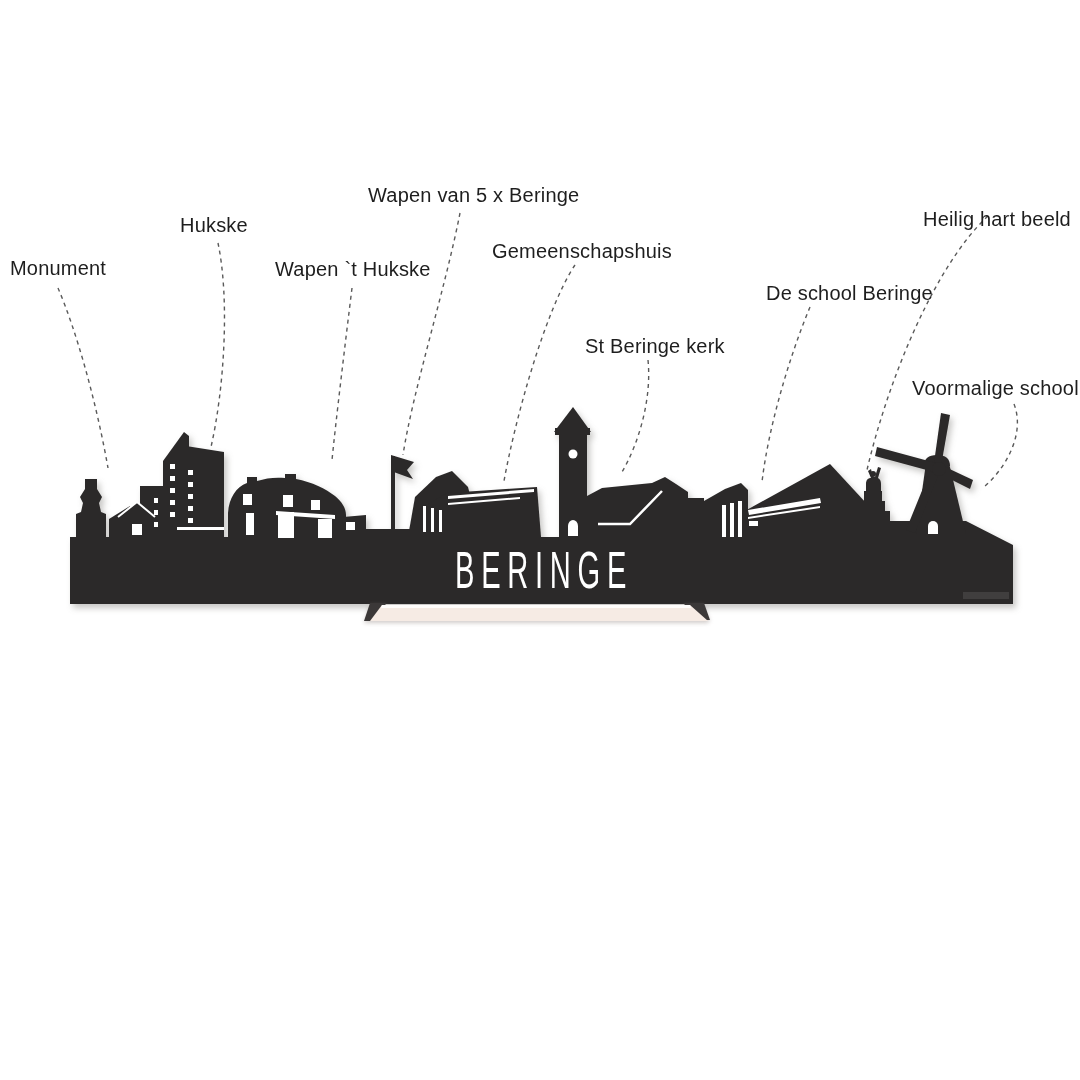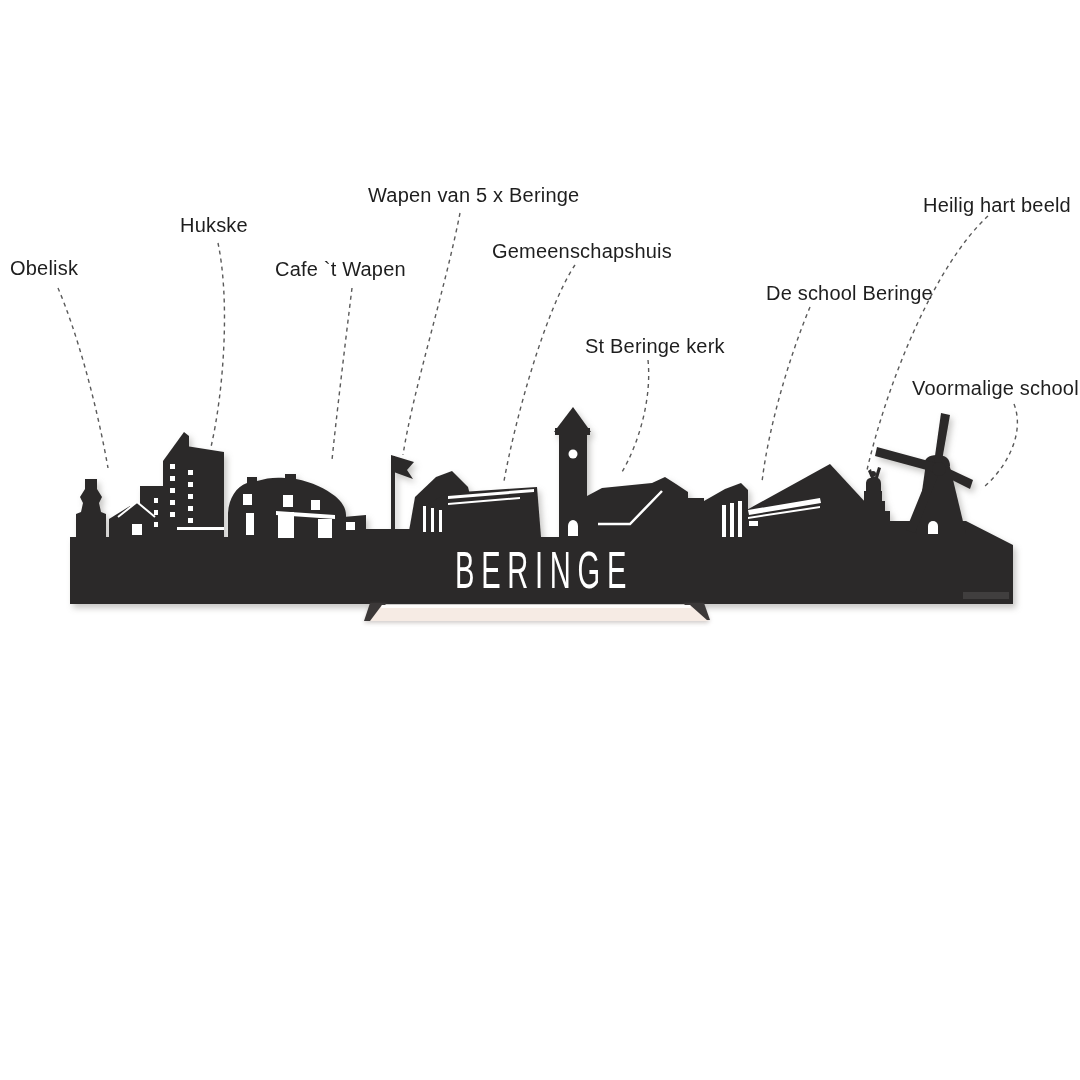--- a/index.html
+++ b/index.html
@@ -161,26 +161,26 @@
     </g>
 
     <g class="stand-shadow">
       <polygon fill="#3b3838" points="370,603 386,603 380,621 364,621"></polygon>
       <polygon fill="#3b3838" points="684,603 704,603 710,620 690,620"></polygon>
       <polygon fill="#f6ebe4" points="382,605 690,605 708,621 370,621"></polygon>
       <polygon fill="#fffdfc" points="382,605 690,605 691,608 381,608"></polygon>
     </g>
   </svg>
 
-  <div class="map-label" style="left:10px;top:257px">Obelisk</div>
+  <div class="map-label" style="left:10px;top:257px">Monument</div>
   <div class="map-label" style="left:180px;top:214px">Hukske</div>
-  <div class="map-label" style="left:275px;top:258px">Cafe `t Wapen</div>
+  <div class="map-label" style="left:275px;top:258px">Wapen `t Hukske</div>
   <div class="map-label" style="left:368px;top:184px">Wapen van 5 x Beringe</div>
   <div class="map-label" style="left:492px;top:240px">Gemeenschapshuis</div>
   <div class="map-label" style="left:585px;top:335px">St Beringe kerk</div>
   <div class="map-label" style="left:766px;top:282px">De school Beringe</div>
-  <div class="map-label" style="left:923px;top:194px">Heilig hart beeld</div>
+  <div class="map-label" style="left:923px;top:208px">Heilig hart beeld</div>
   <div class="map-label" style="left:912px;top:377px">Voormalige school</div>
 
   <div class="beringe-text">BERINGE</div>
 
   <div class="watermark"></div>
 </div>
 
 </body></html>

